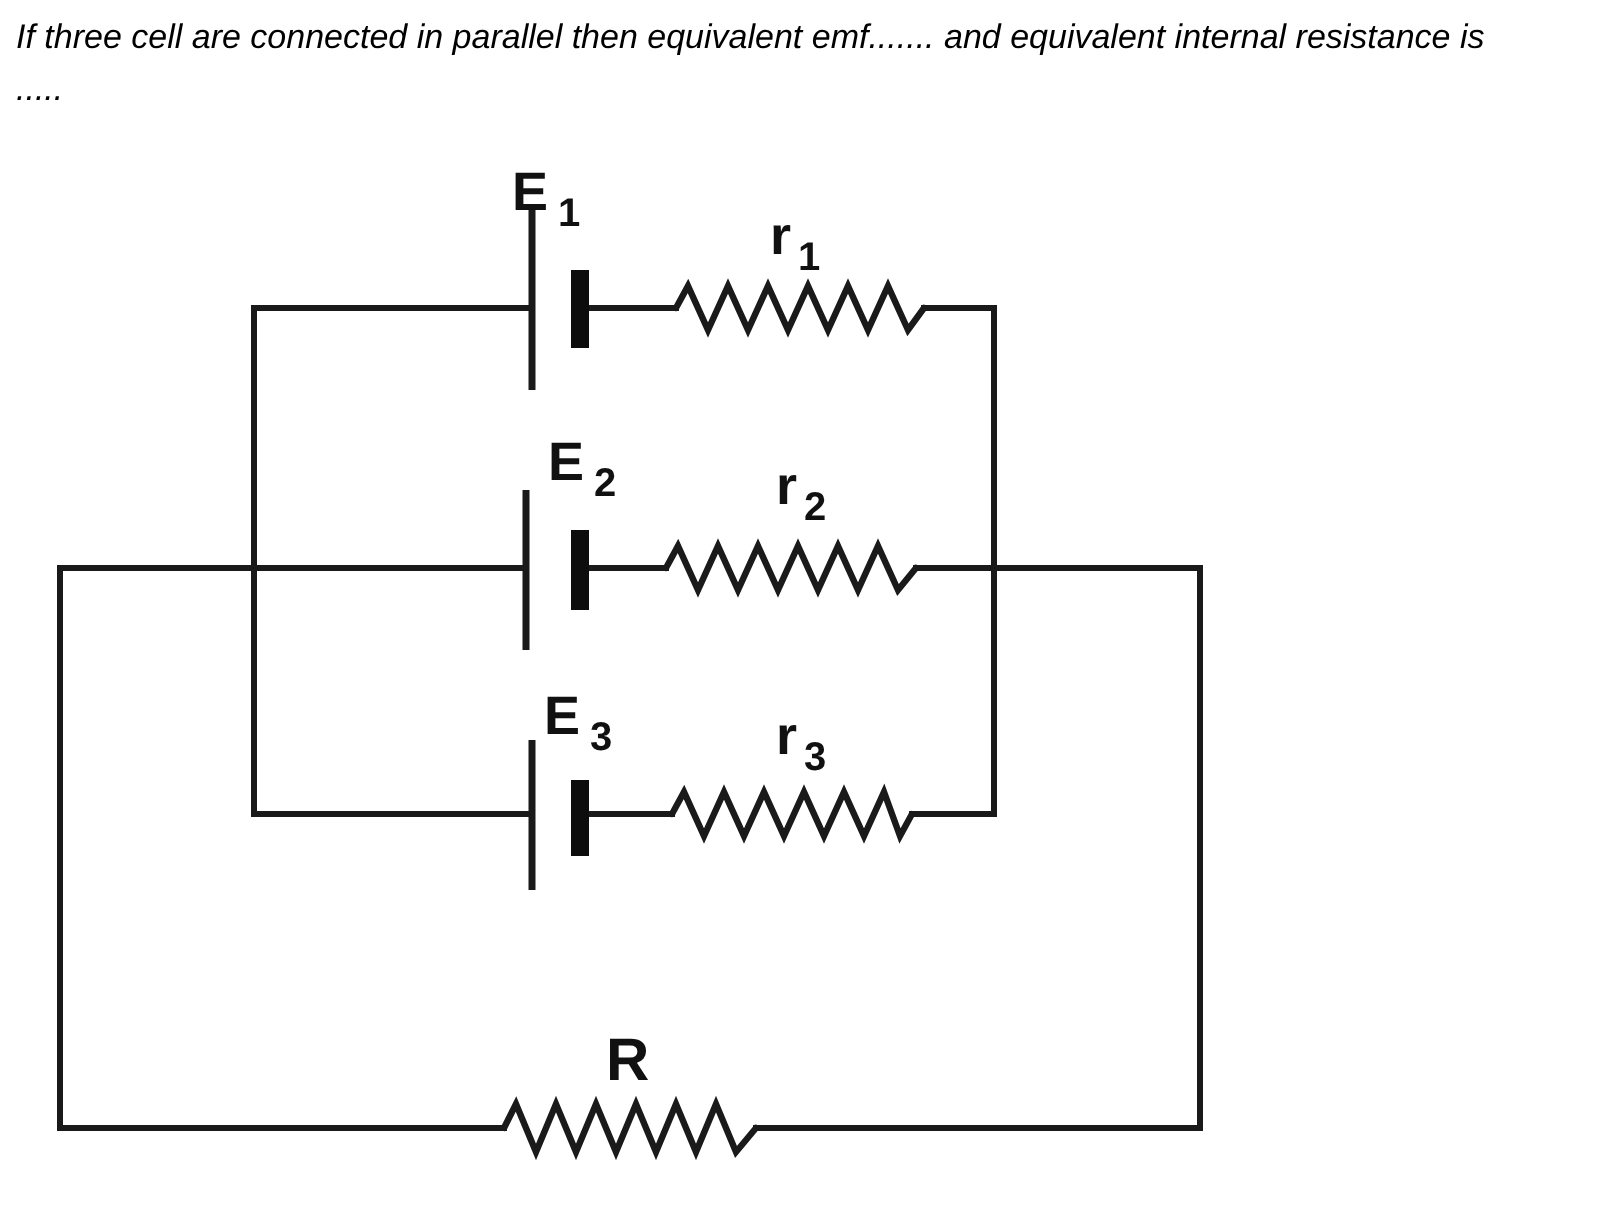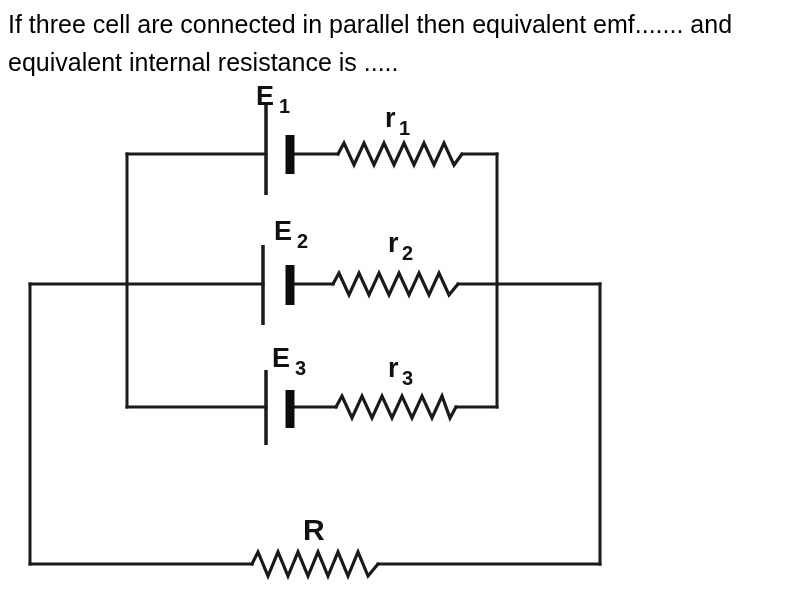--- a/index.html
+++ b/index.html
@@ -13,24 +13,25 @@
     position: relative;
     overflow: hidden;
     font-family: "Liberation Sans", sans-serif;
   }
   .question {
     position: absolute;
     left: 8px;
     top: 6px;
     width: 744px;
     margin: 0;
-    font-size: 25px;
+    font-size: 17px;
     line-height: 1.5;
     color: #000000;
     font-family: "Liberation Sans", sans-serif;
+    font-style: italic;
   }
   .circuit-wrap {
     position: absolute;
     left: 0;
     top: 80px;
     width: 800px;
     height: 525px;
   }
   .wire {
     stroke: #1a1a1a;

